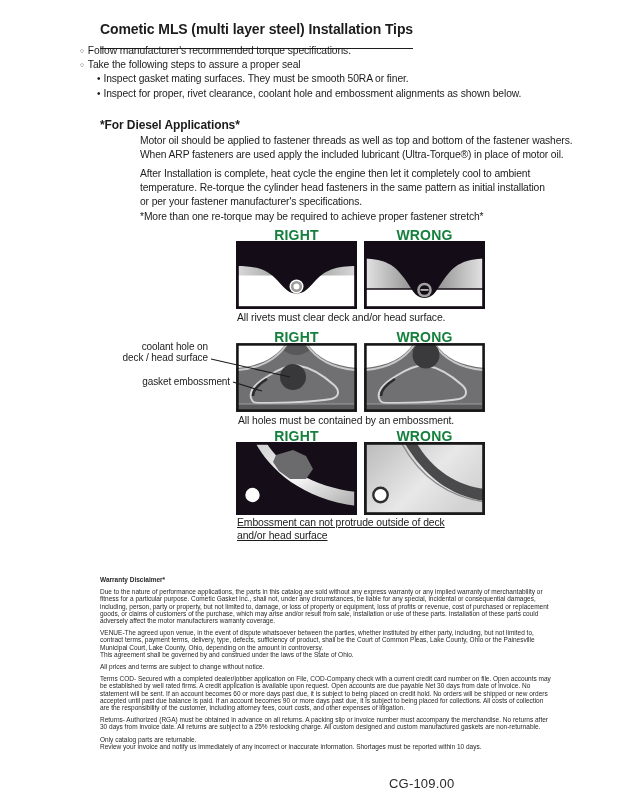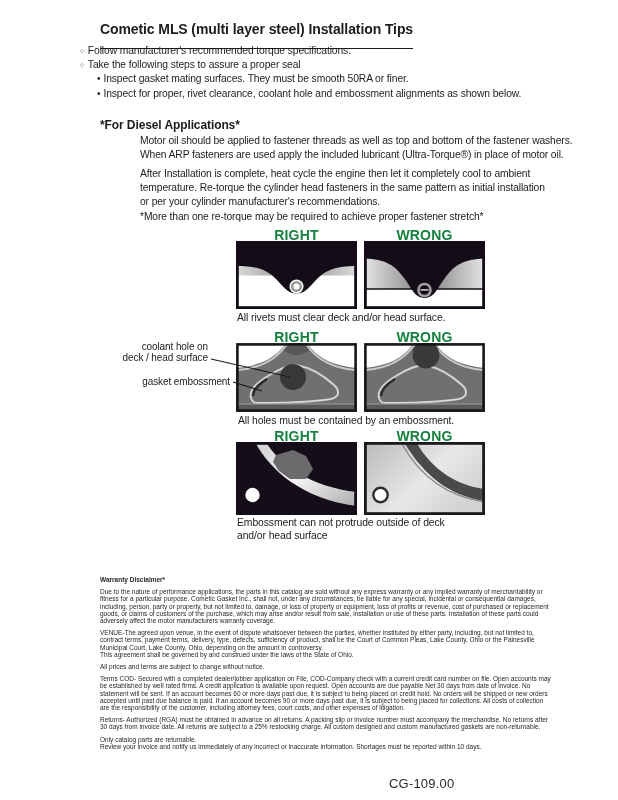--- a/index.html
+++ b/index.html
@@ -20,21 +20,21 @@
   .sub { padding-left:17px; }
   .hb::before { content:"○"; font-size:6.5px; vertical-align:1.5px; margin-right:4px; }
   .sb::before { content:"•"; font-size:10px; margin-right:3px; }
 
   .diesel-h { left:100px; top:118px; font-size:12px; font-weight:bold; letter-spacing:-0.1px; }
   .para { left:100px; font-size:10.3px; letter-spacing:-0.12px; line-height:14.2px; white-space:nowrap;margin-left:40px; }
 
   .dlabel { font-weight:bold; font-size:14px; width:121px; text-align:center; letter-spacing:0.2px; color:#15803d; }
   .panel { width:121px; }
   .caption { font-size:10.4px; letter-spacing:-0.1px; white-space:nowrap; }
-  .cap3 { line-height:12.5px; white-space:normal; width:260px; }
+  .cap3 { line-height:12.5px; white-space:normal; width:260px;text-decoration:underline; }
 
   .callout { font-size:10px; letter-spacing:-0.1px; text-align:right; white-space:nowrap; }
 
   .overlay { left:0; top:0; pointer-events:none; z-index:5; }
 
   .disc { left:100px; top:576px; width:424px; font-size:6.5px; line-height:7.2px; letter-spacing:0; color:#262626; }
   .disc .hd { font-weight:bold; margin-bottom:5px; }
   .disc .blk { margin-bottom:5px; }
   .disc .line { white-space:nowrap; }
 
@@ -53,21 +53,21 @@
 </div>
 
 <div class="abs diesel-h">*For Diesel Applications*</div>
 <div class="abs para" style="top:134px;">
   <div>Motor oil should be applied to fastener threads as well as top and bottom of the fastener washers.</div>
   <div>When ARP fasteners are used apply the included lubricant (Ultra-Torque®) in place of motor oil.</div>
 </div>
 <div class="abs para" style="top:167px;">
   <div>After Installation is complete, heat cycle the engine then let it completely cool to ambient</div>
   <div>temperature. Re-torque the cylinder head fasteners in the same pattern as initial installation</div>
-  <div>or per your cylinder manufacturer's recommendations.</div>
+  <div>or per your fastener manufacturer's specifications.</div>
 </div>
 <div class="abs para" style="top:210px;">*More than one re-torque may be required to achieve proper fastener stretch*</div>
 
 <div class="abs dlabel" style="left:236px; top:227px;">RIGHT</div>
 <div class="abs dlabel" style="left:364px; top:227px;">WRONG</div>
 
 <svg class="abs panel" style="left:236px; top:241px;" width="121" height="68" viewBox="0 0 121 68">
   <defs>
     <linearGradient id="g1r" x1="0" y1="0" x2="1" y2="0">
       <stop offset="0" stop-color="#d9d9d9"></stop>

